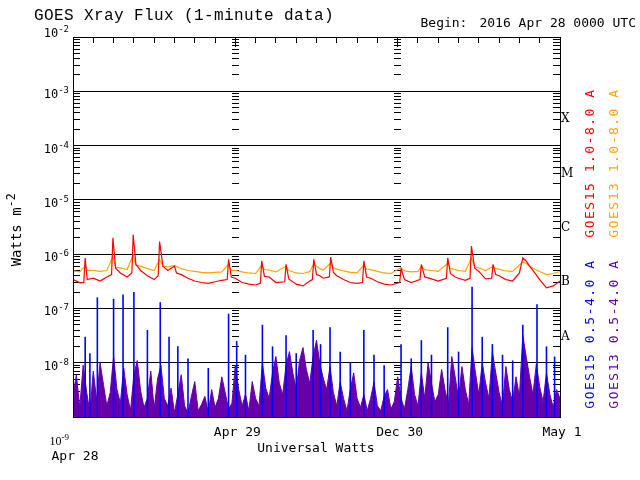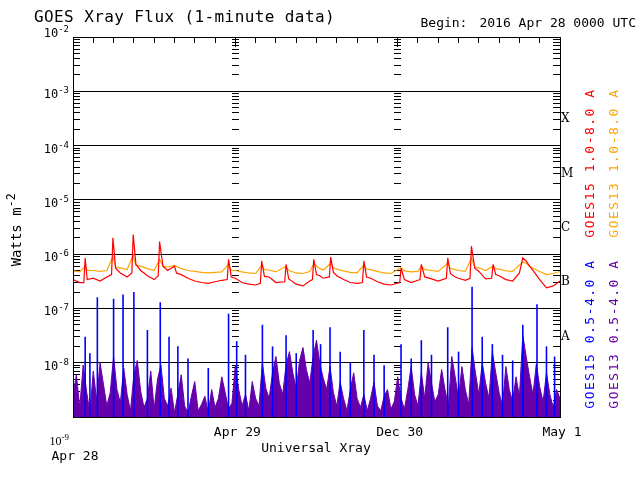--- a/index.html
+++ b/index.html
@@ -1,19 +1,19 @@
 <!DOCTYPE html>
 <html><head>
 <meta charset="utf-8">
 <style>
   html,body{margin:0;padding:0;background:#ffffff;}
   #page{position:relative;width:640px;height:480px;background:#ffffff;overflow:hidden;
         font-family:"DejaVu Sans Mono",monospace;color:#000;}
   .abs{position:absolute;}
-  #chart-title{left:34px;top:7px;font-size:16px;letter-spacing:.4px;white-space:nowrap;}
+  #chart-title{left:34px;top:7px;font-size:16px;letter-spacing:.4px;white-space:nowrap;font-family:Liberation Mono, monospace;}
   #begin-line{right:4px;top:15px;font-size:13px;white-space:nowrap;}
   #begin-line .lbl{margin-right:12px;}
   #y-axis-label{left:-46px;top:220px;width:120px;text-align:center;font-size:14px;
                 transform:rotate(-90deg);white-space:nowrap;}
   #x-axis-label{left:246px;top:440px;width:140px;text-align:center;font-size:13px;}
   #footer-updated{left:3px;top:458px;font-size:15px;letter-spacing:.8px;white-space:nowrap;}
   #footer-source{right:3px;top:458px;font-size:15px;letter-spacing:.8px;white-space:nowrap;}
   .ytick{position:absolute;left:25px;width:44px;text-align:right;font-size:12px;line-height:14px;white-space:nowrap;}
   .ytick sup{font-size:9px;}
   .xtick{position:absolute;width:60px;text-align:center;font-size:13px;white-space:nowrap;}
@@ -367,21 +367,21 @@
   <div class="abs" id="chart-title">GOES Xray Flux (1-minute data)</div>
 
   <div class="abs" id="begin-line">
     <span class="lbl">Begin:</span><span>2016 Apr 28 0000 UTC</span>
   </div>
 
   <div class="abs" id="y-axis-label">
     <span>Watts m</span><sup>-2</sup>
   </div>
 
-  <div class="abs" id="x-axis-label">Universal Xray</div>
+  <div class="abs" id="x-axis-label">Universal Watts</div>
 
 
 
 <div class="ytick" style="top: 22px;">10<sup>-2</sup></div>
     <div class="ytick" style="top: 83.2857px;">10<sup>-3</sup></div>
     <div class="ytick" style="top: 137.571px;">10<sup>-4</sup></div>
     <div class="ytick" style="top: 191.857px;">10<sup>-5</sup></div>
     <div class="ytick" style="top: 246.143px;">10<sup>-6</sup></div>
     <div class="ytick" style="top: 300.429px;">10<sup>-7</sup></div>
     <div class="ytick" style="top: 354.714px;">10<sup>-8</sup></div>

